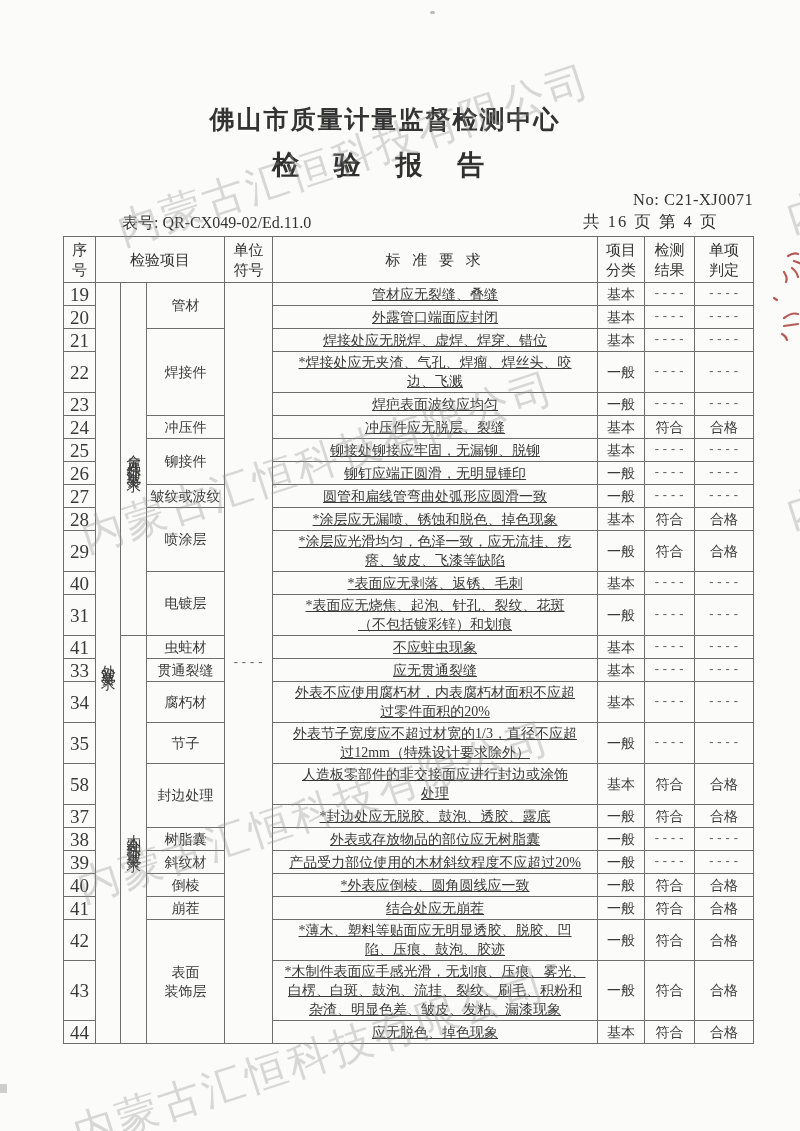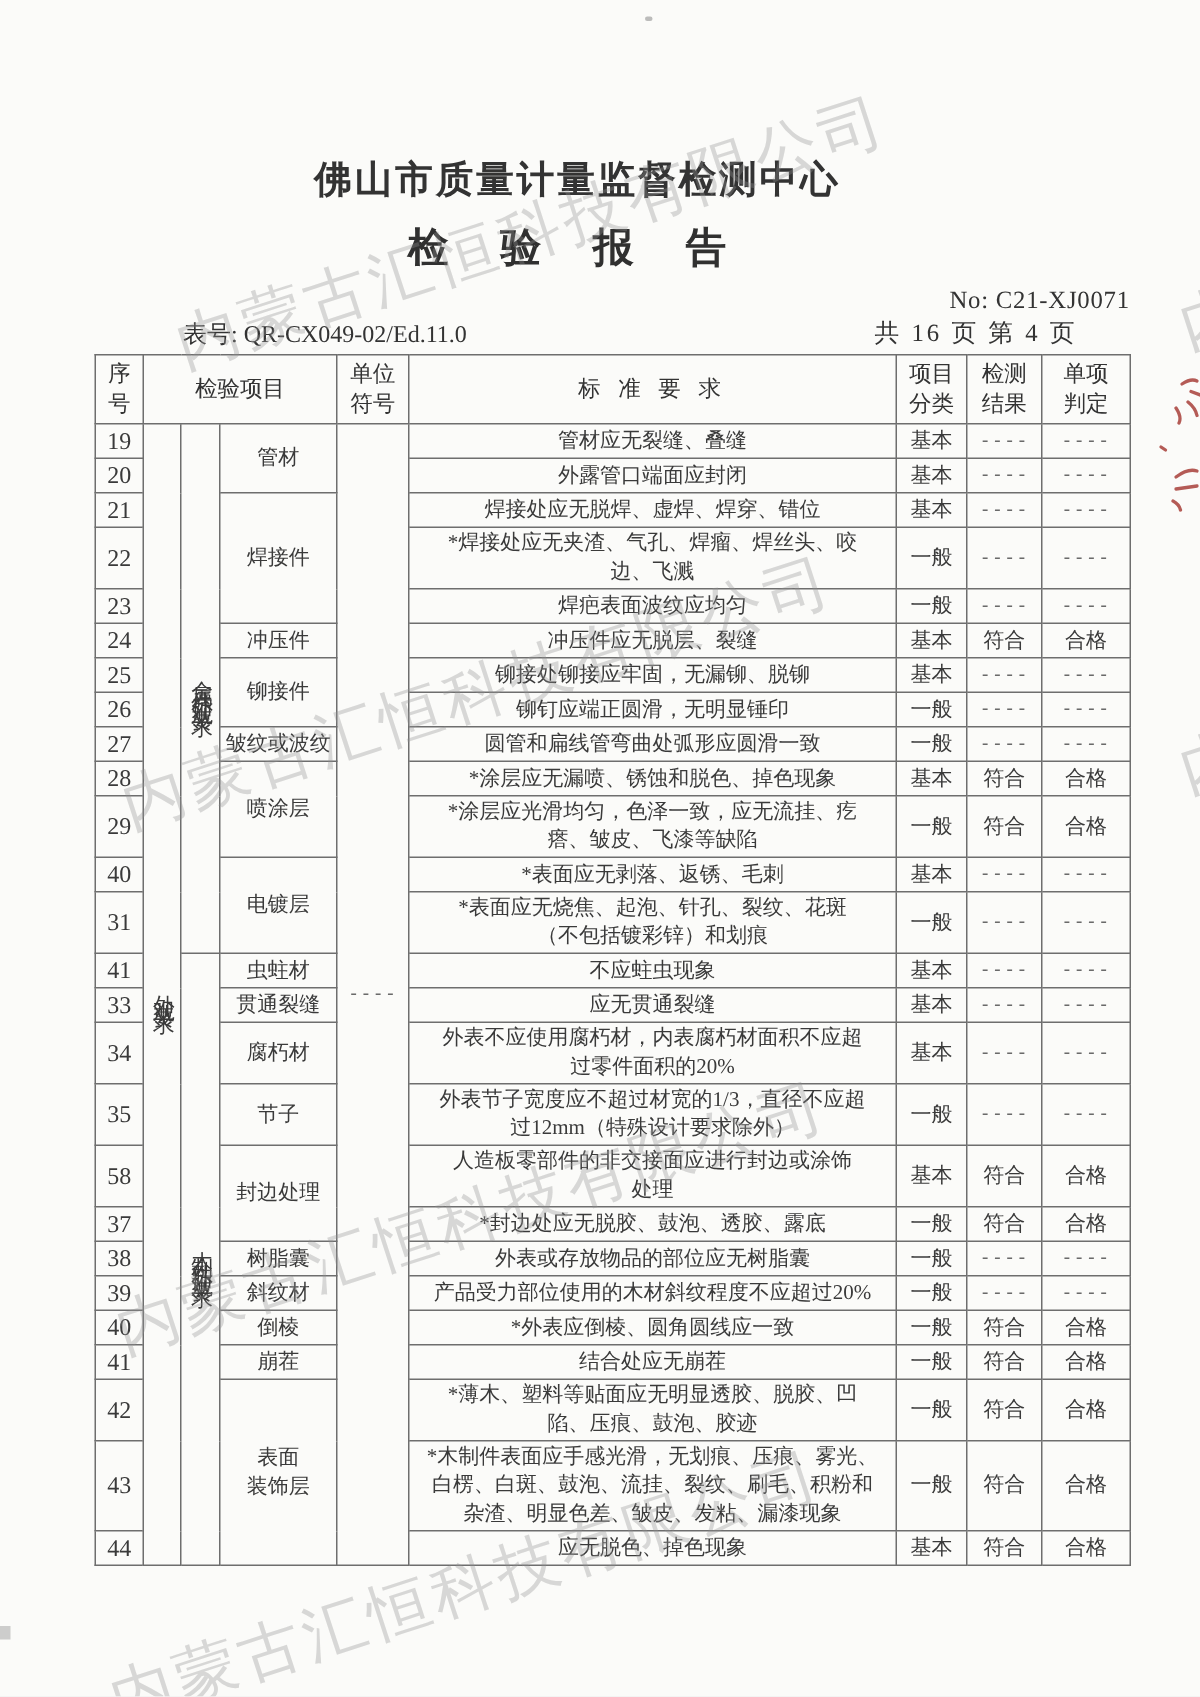--- a/index.html
+++ b/index.html
@@ -52,24 +52,25 @@
     text-align:center;
     line-height:19px;
     white-space:pre-line;
     overflow:hidden;
   }
   table.report th{
     font-weight:normal;font-size:15px;line-height:20px;color:#333;
   }
   tr.header-row{height:46px;}
   tbody tr{height:23px;}
-  td.serial{font-size:16px;}
+  td.serial{font-size:19px;}
   td.req{
     text-align:left;padding-left:7px;padding-right:4px;
     white-space:pre-wrap;
+    text-decoration:underline;
   }
   td.item{padding:0;}
   td.vcell{padding:0;}
   .vtext{
     display:inline-block;
     writing-mode:vertical-rl;
     text-orientation:upright;
     letter-spacing:4px;
     font-size:14.5px;
     line-height:1;

